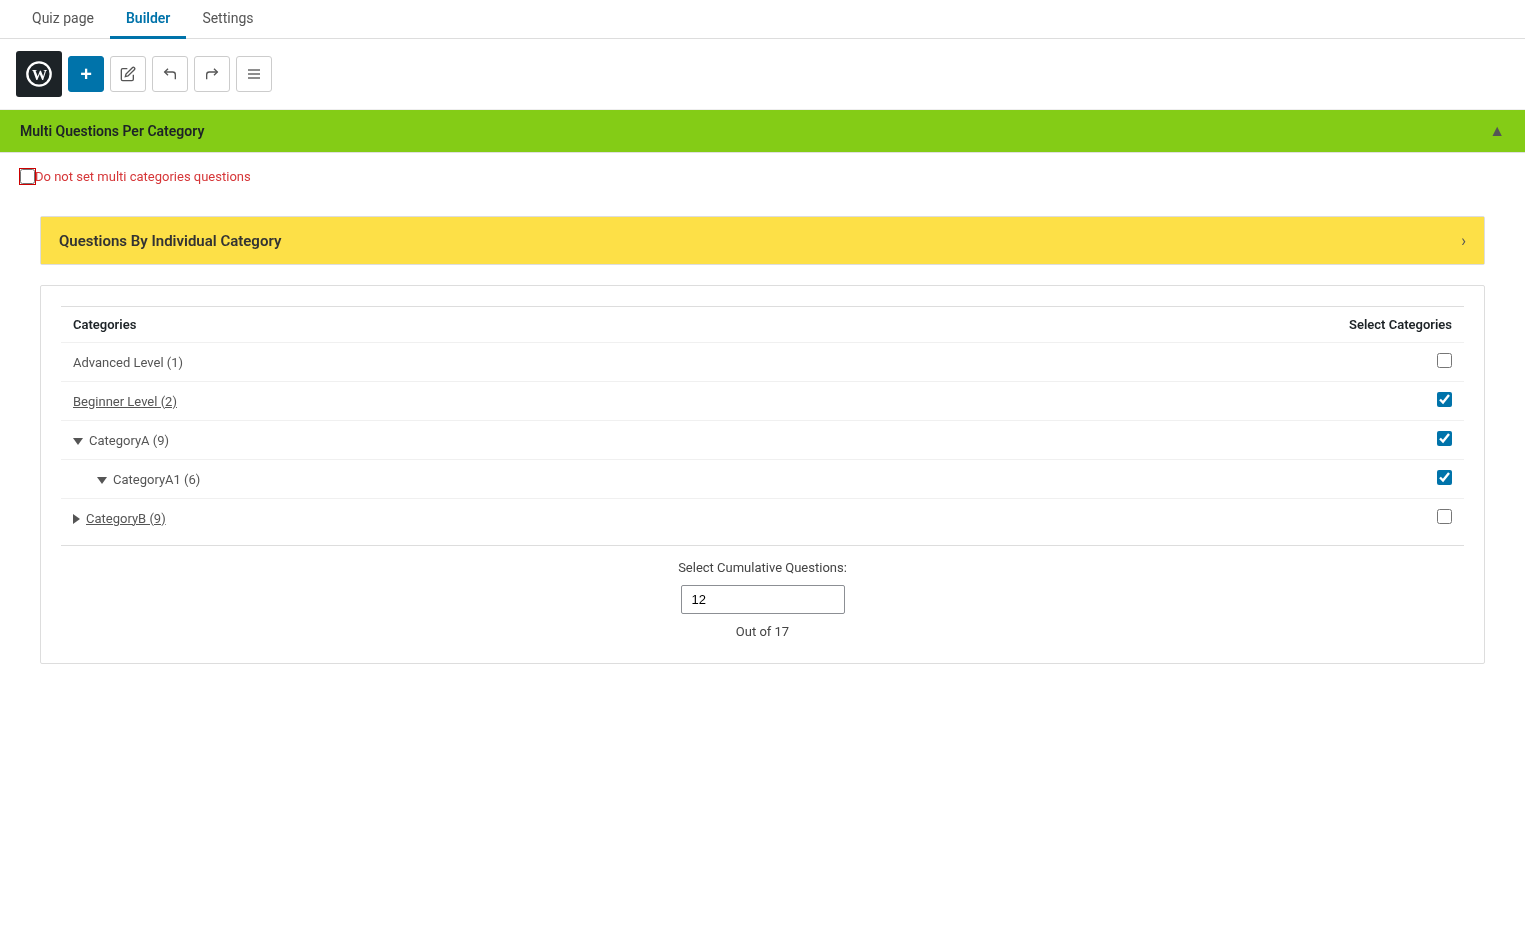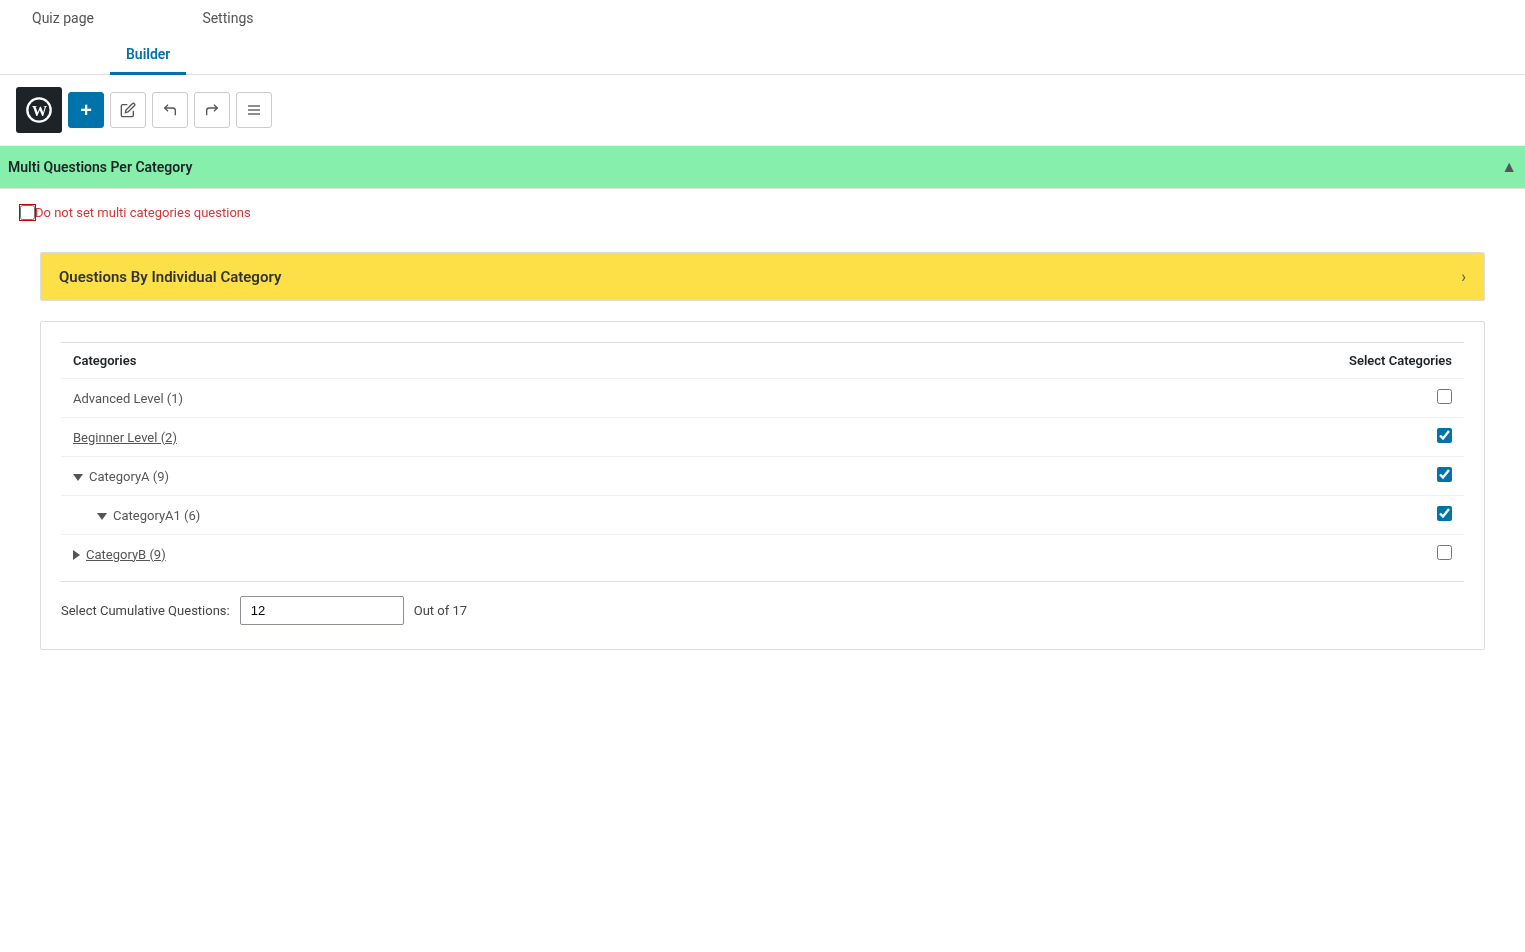--- a/index.html
+++ b/index.html
@@ -19,21 +19,20 @@
       color: #555;
       text-decoration: none;
       border-bottom: 3px solid transparent;
       margin-bottom: -1px;
       font-size: 14px;
     }
     .top-nav-tab.active {
       color: #0073aa;
       border-bottom: 3px solid #0073aa;
       font-weight: 600;
-      margin-top: 36px;
     }
 
     
     .toolbar {
       display: flex;
       align-items: center;
       gap: 6px;
       padding: 12px 16px;
       background: #fff;
       border-bottom: 1px solid #eee;
@@ -75,23 +74,23 @@
     
     .main-content {
       padding: 0;
     }
 
     
     .section-header {
       display: flex;
       align-items: center;
       justify-content: space-between;
-      padding: 12px 8px;
+      padding: 12px 20px;
       border-bottom: 1px solid #e0e0e0;
-      background: #86efac;
+      background: #84cc16;
     }
     .section-header-title {
       font-size: 14px;
       font-weight: 600;
       color: #1d2327;
     }
     .section-toggle {
       cursor: pointer;
       font-size: 16px;
       color: #555;
@@ -218,20 +217,21 @@
     }
 
     
     .cumulative-footer {
       display: flex;
       align-items: center;
       gap: 10px;
       padding: 14px 0 4px 0;
       border-top: 1px solid #ddd;
       margin-top: 8px;
+      flex-direction: column;
     }
     .cumulative-footer label {
       font-size: 13px;
       color: #444;
       white-space: nowrap;
     }
     .cumulative-footer input[type="text"] {
       width: 164px;
       padding: 6px 10px;
       border: 1px solid #8c8f94;

